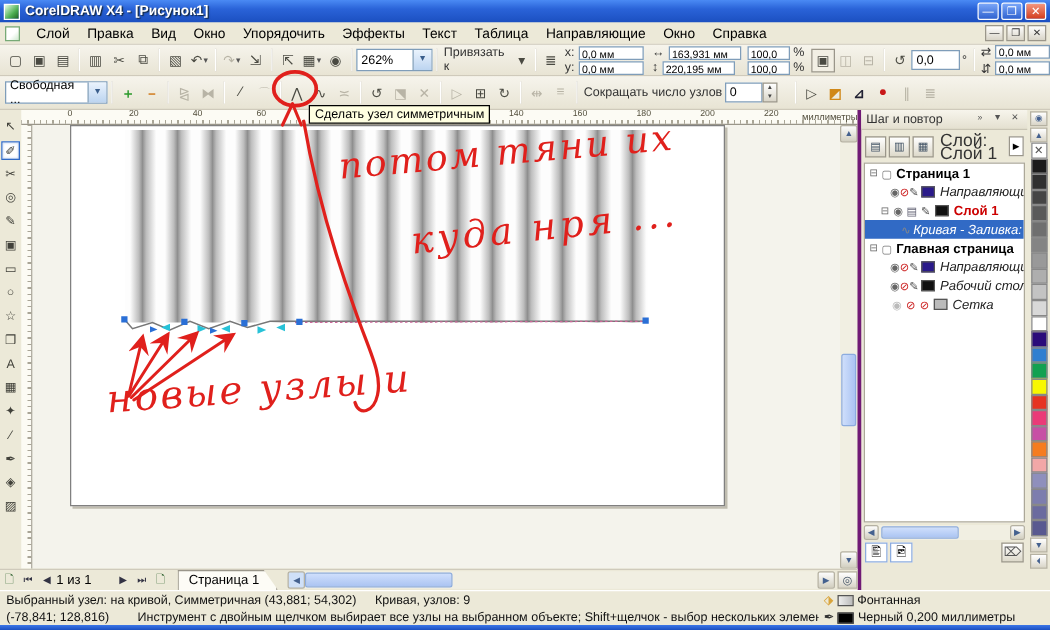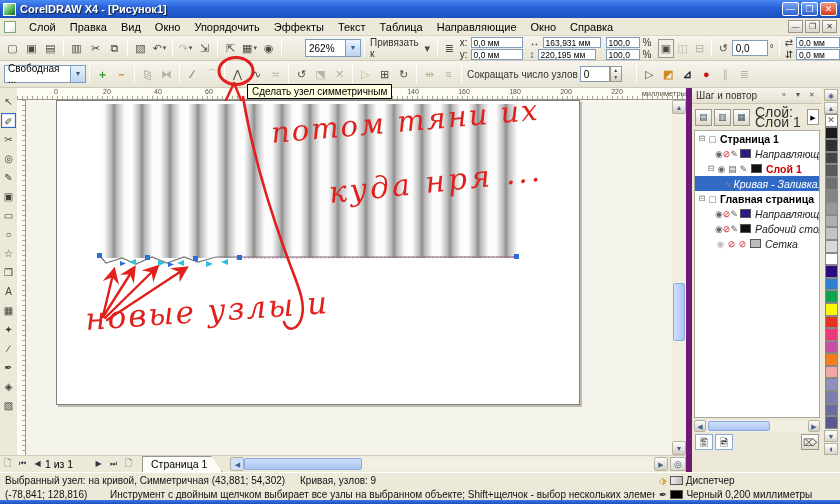--- a/index.html
+++ b/index.html
@@ -65,21 +65,21 @@
   #page { position:absolute; left:30px; top:0px; width:524px; height:305px; background:#fff; border:1px solid #808080; box-shadow:2px 2px 0 #c0bdb0; }
   #curve-object { position:absolute; left:74px; top:4px; width:418px; height:154px;
     background:repeating-linear-gradient(90deg,#fdfdfd 0px,#fdfdfd 4px,#bdbdbd 11px,#8f8f8f 14px,#bdbdbd 17px,#fdfdfd 25px,#fdfdfd 28px); }
 
   #vscroll { left:672px; top:100px; width:14px; height:355px; background:#f1efe2; }
   .sbtn { position:absolute; left:0; width:14px; height:14px; background:linear-gradient(#fdfdfd,#d2cfc0); border:1px solid #b5b1a2; border-radius:2px;
     color:#44618f; font-size:7px; text-align:center; line-height:13px; }
   #vthumb { position:absolute; left:1px; top:183px; width:12px; height:58px; background:linear-gradient(90deg,#cfdffc,#abc4f2); border:1px solid #8cacdf; border-radius:2px; }
 
   
-  #docker { left:686px; top:88px; width:136px; height:384px; background:#ece9d8; border-left:6px solid #701a75; }
+  #docker { left:686px; top:88px; width:136px; height:384px; background:#ece9d8; border-left:3px solid #701a75; }
   .dtitle { height:16px; display:flex; align-items:center; font-size:10px; color:#333; padding:0 4px; border-bottom:1px solid #c9c5b5; background:linear-gradient(#f7f5ec,#e4e0d0); }
   .dtitle .dtx { flex:1; }
   .dtb { width:12px; height:11px; font-size:7px; line-height:10px; text-align:center; color:#555; margin-left:2px; }
   .dtb.hl { background:#cfe0f8; border:1px solid #8cacdf; color:#1d4d9a; }
   #om-toolrow { display:flex; align-items:center; padding:3px 3px; gap:2px; }
   .ombtn { width:17px; height:17px; border:1px solid #9a968a; background:linear-gradient(#fff,#ddd9ca); font-size:9px; text-align:center; line-height:15px; color:#456; }
   #layer-label { font-size:14px; color:#333; line-height:10px; margin-left:3px; flex:1; }
   .flyout { width:12px; height:16px; border:1px solid #9a968a; background:#fff; font-size:7px; line-height:15px; text-align:center; }
   #tree { background:#fff; border:1px solid #aca899; margin:0 2px; height:288px; overflow:hidden; font-size:10.5px; }
   .trow { height:15px; display:flex; align-items:center; white-space:nowrap; }
@@ -184,21 +184,21 @@
       <span class="tbtn">↶<span class="dd">▾</span></span>
       <span class="vsep"></span>
       <span class="tbtn dis">↷<span class="dd">▾</span></span>
       <span class="tbtn">⇲</span>
       <span class="vsep"></span>
       <span class="tbtn">⇱</span>
       <span class="tbtn">▦<span class="dd">▾</span></span>
       <span class="tbtn">◉</span>
     </span>
   <span class="vsep"></span>
-  <span class="combo" style="width:64px;margin-left:20px;">
+  <span class="combo" style="width:64px;">
     <span class="cval">262%</span>
       <span class="cbtn">▼</span>
   </span>
   <span class="vsep"></span>
   <span class="flab">Привязать к</span>
   <span class="tbtn small">▾</span>
   <span class="vsep"></span>
   <span class="tbtn">≣</span>
   <span class="stack">
     <span class="frow">
@@ -480,21 +480,21 @@
   <div id="zoombtn">◎</div>
 </div>
 
 <div class="abs" id="statusbar">
   <div class="srow">
     <div id="st-l1a">Выбранный узел: на кривой, Симметричная (43,881; 54,302)</div>
     <div id="st-l1b">Кривая, узлов: 9</div>
     <div id="st-fill-row">
       <span class="sticon" style="color:#d9a43c;">⬗</span>
       <span class="stswatch" style="background:linear-gradient(90deg,#eee,#bbb);"></span>
-      <span>Диспетчер</span>
+      <span>Фонтанная</span>
     </div>
   </div>
   <div class="srow">
     <div id="st-l2a">(-78,841; 128,816)</div>
     <div id="st-l2b">Инструмент с двойным щелчком выбирает все узлы на выбранном объекте; Shift+щелчок - выбор нескольких элементов; двойной щелч...</div>
     <div id="st-outline-row">
       <span class="sticon" style="color:#333;">✒</span>
       <span class="stswatch" style="background:#000;"></span>
       <span>Черный  0,200 миллиметры</span>
     </div>

